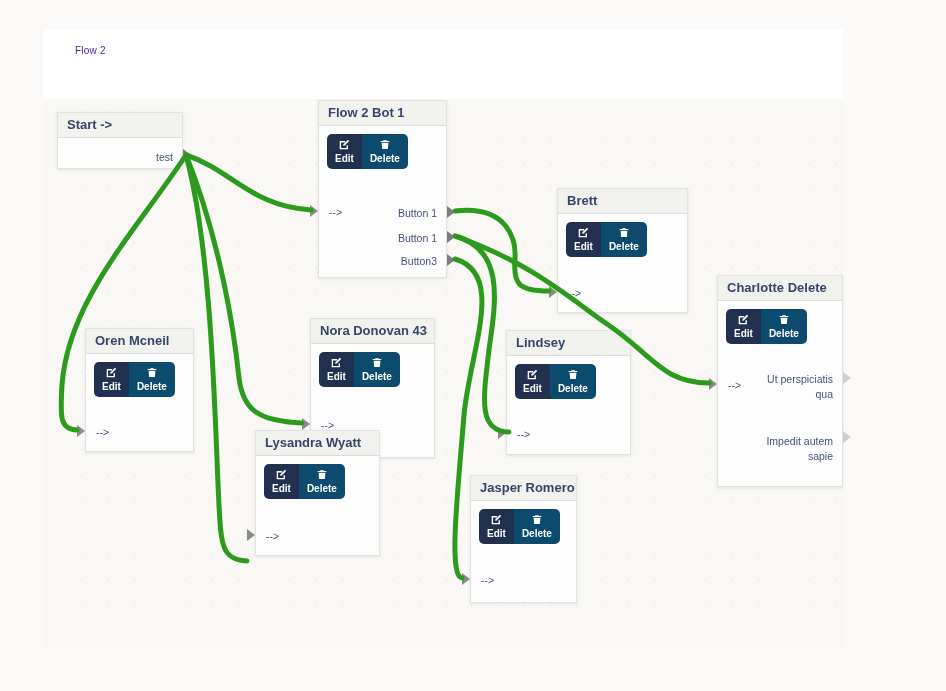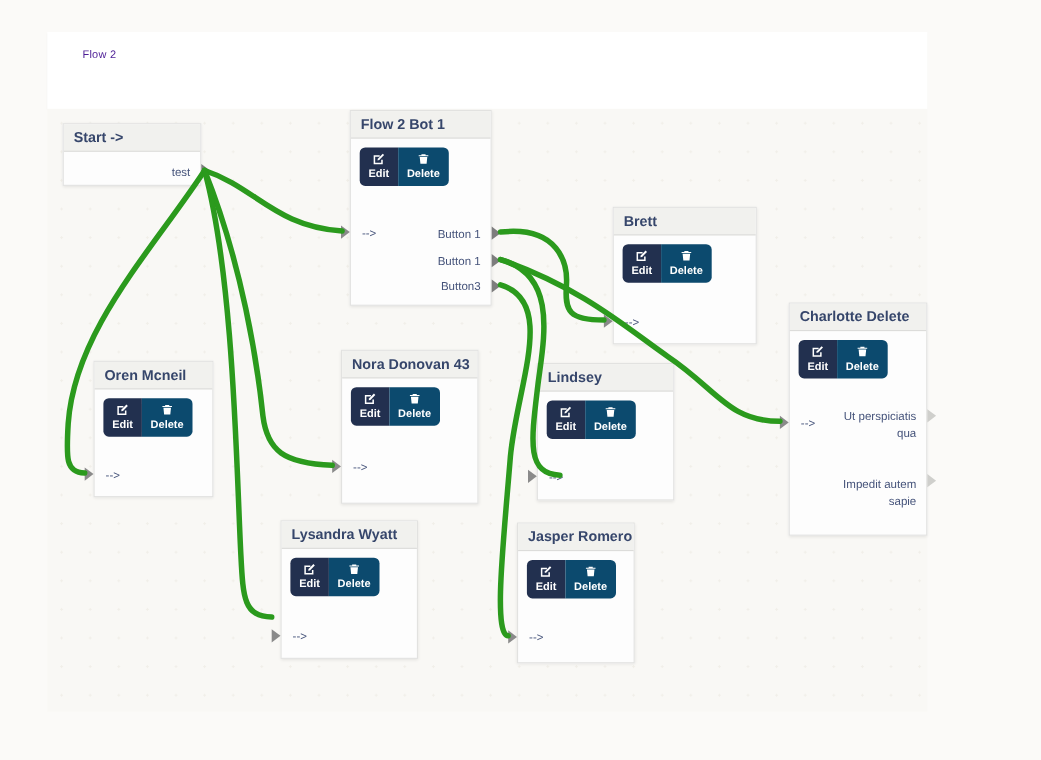--- a/index.html
+++ b/index.html
@@ -211,21 +211,21 @@
               <path fill="#fff" d="M5 1h6v1.5h4V4H1V2.5h4zM2.5 5h11l-1 10h-9z"></path>
             </svg>
           </span>
         <span>Delete</span>
       </button>
     </div>
     <div class="in-row" style="top:98px"><span class="io-label">--&gt;</span></div>
     <span class="port port-in" style="top:99px"></span>
   </div>
 
-  <div class="node" style="left:488px;top:330px;width:125px;height:125px">
+  <div class="node" style="left:506px;top:330px;width:125px;height:125px">
     <div class="node-header">Lindsey</div>
     <div class="btn-row">
       <button class="btn btn-edit">
         <span class="icon">
             <svg viewBox="0 0 16 16" width="11" height="11">
               <path fill="#fff" d="M1 3h8v2H3v8h8V9h2v6H1z"></path>
               <path fill="#fff" d="M14.8 2.9L13 1.1 6.5 7.6l-.4 2.3 2.3-.4z"></path>
             </svg>
           </span>
         <span>Edit</span>
@@ -236,21 +236,21 @@
               <path fill="#fff" d="M5 1h6v1.5h4V4H1V2.5h4zM2.5 5h11l-1 10h-9z"></path>
             </svg>
           </span>
         <span>Delete</span>
       </button>
     </div>
     <div class="in-row" style="top:95px"><span class="io-label">--&gt;</span></div>
     <span class="port port-in" style="top:96px"></span>
   </div>
 
-  <div class="node" style="left:255px;top:473px;width:125px;height:126px">
+  <div class="node" style="left:255px;top:430px;width:125px;height:126px">
     <div class="node-header">Lysandra Wyatt</div>
     <div class="btn-row">
       <button class="btn btn-edit">
         <span class="icon">
             <svg viewBox="0 0 16 16" width="11" height="11">
               <path fill="#fff" d="M1 3h8v2H3v8h8V9h2v6H1z"></path>
               <path fill="#fff" d="M14.8 2.9L13 1.1 6.5 7.6l-.4 2.3 2.3-.4z"></path>
             </svg>
           </span>
         <span>Edit</span>

